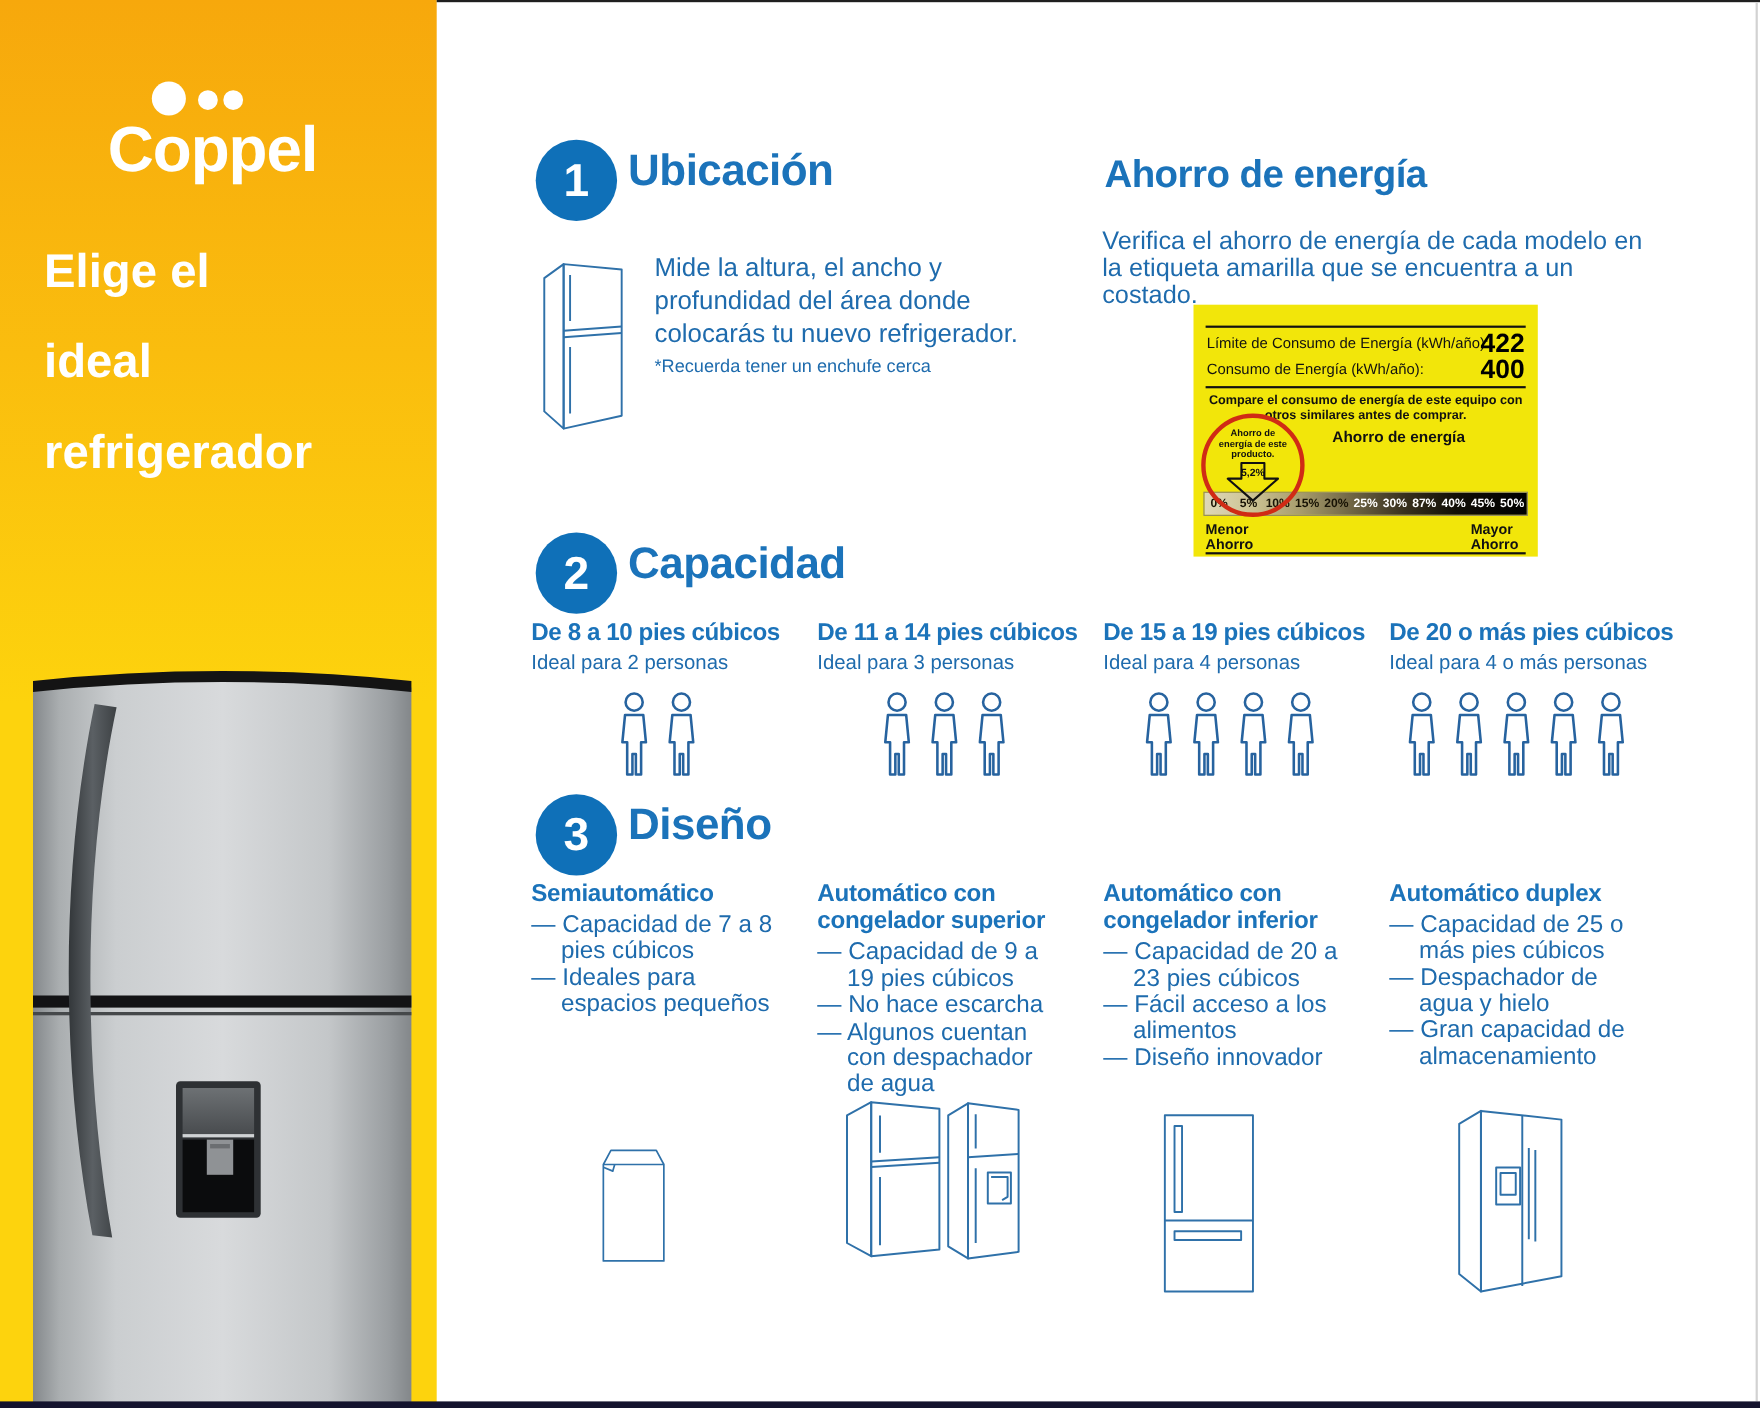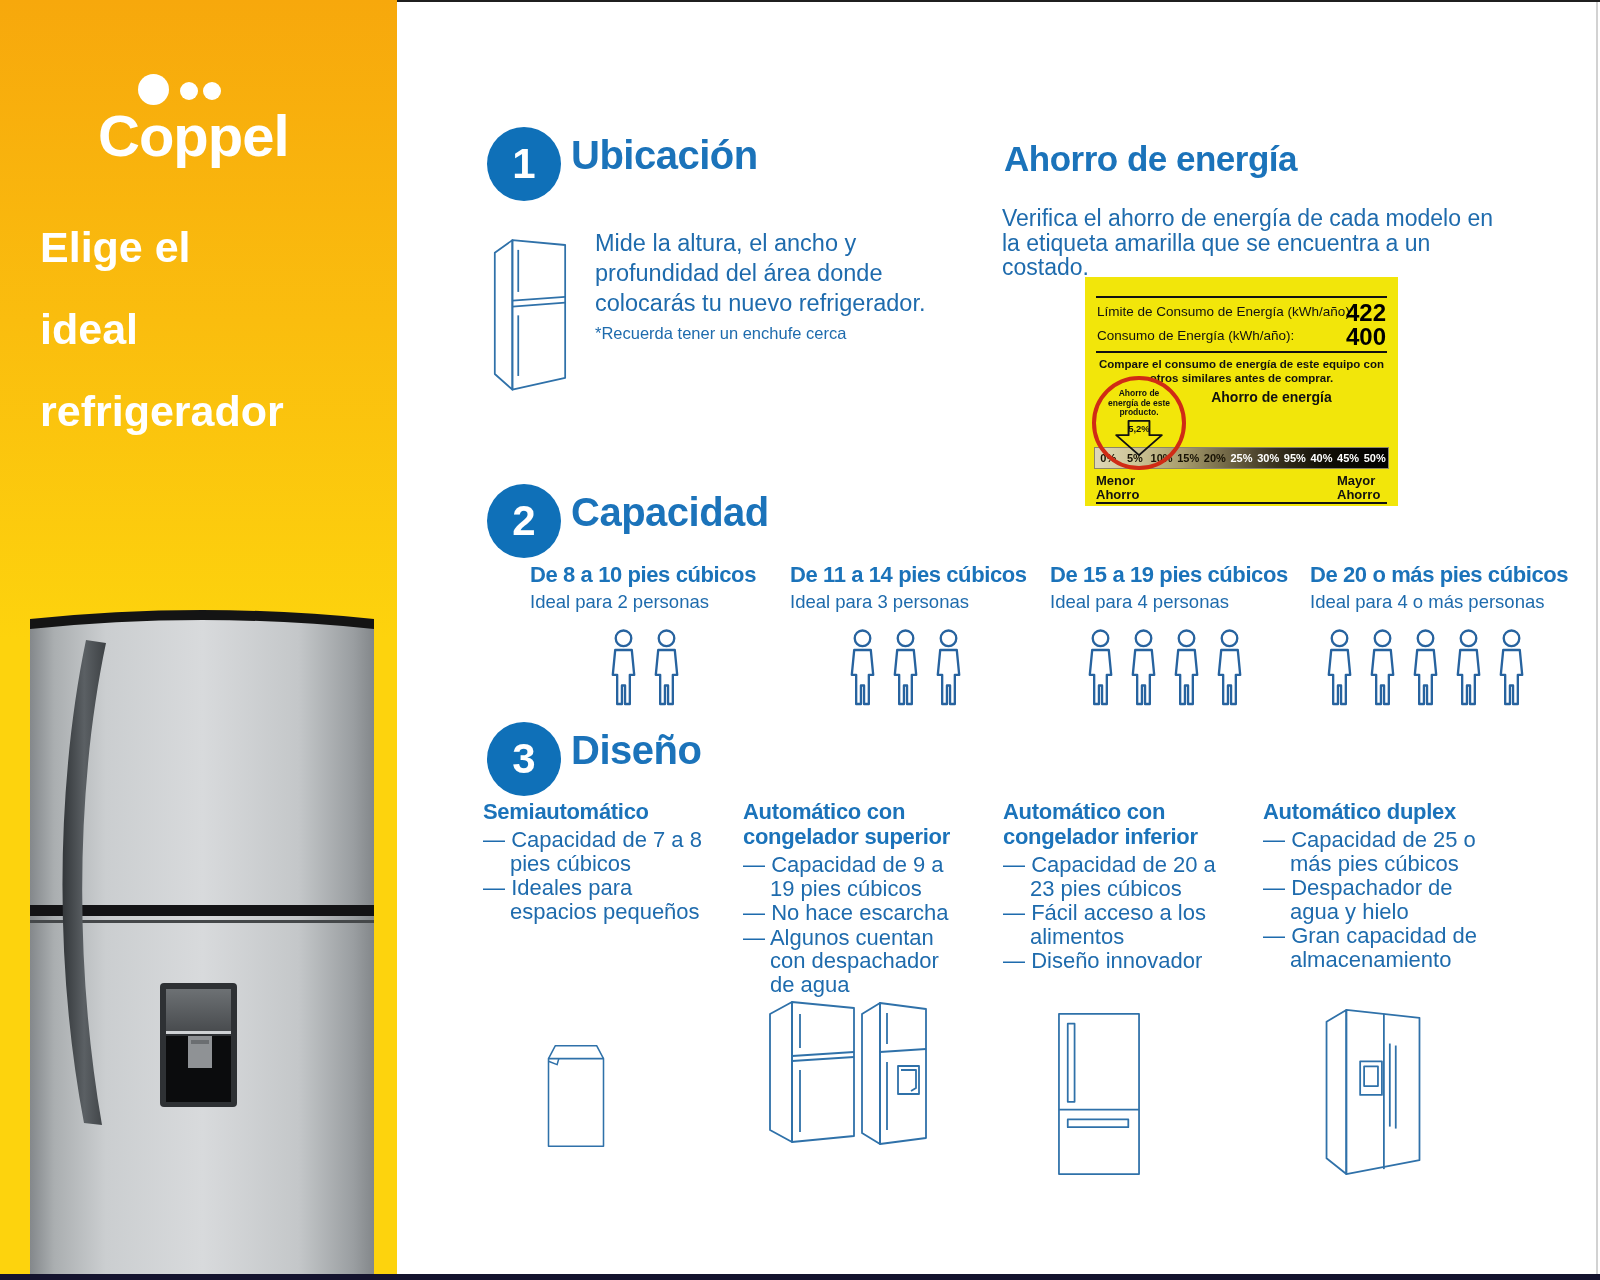--- a/index.html
+++ b/index.html
@@ -61,21 +61,21 @@
               border:1px solid #8c8668;box-sizing:border-box;
               background:linear-gradient(90deg,#ded7b8 0%,#cdc495 14%,#a79c6c 30%,#6e6444 46%,#38301e 62%,#120f06 78%,#000 100%);}
   .energy-bar .tick{flex:1;text-align:center;font-size:11px;font-weight:bold;line-height:20px;color:#171204;}
   .energy-bar .tick.light{color:#fff;}
   .lab-menor{position:absolute;left:11px;top:197px;width:50px;font-size:13px;font-weight:bold;line-height:14px;}
   .lab-mayor{position:absolute;right:11px;top:197px;width:50px;font-size:13px;font-weight:bold;line-height:14px;text-align:left;}
 
   
   .s2-circle{left:487px;top:484px;}
   .s2-title{left:571px;top:490px;}
-  .cap-row{position:absolute;left:483px;top:562px;display:grid;grid-template-columns:repeat(4,260px);margin-left:47px;}
+  .cap-row{position:absolute;left:483px;top:562px;display:grid;grid-template-columns:repeat(4,260px);}
   .cap-title{font-size:22px;font-weight:bold;color:var(--heading-blue,#1B73BA);white-space:nowrap;letter-spacing:-0.4px;}
   .cap-sub{font-size:18.5px;color:var(--body-blue,#1E6BAD);margin-top:3px;}
   .persons{display:flex;justify-content:center;gap:6px;margin-top:16px;width:230px;}
 
   
   .s3-circle{left:487px;top:722px;}
   .s3-title{left:571px;top:728px;}
   .des-row{position:absolute;left:483px;top:799px;display:grid;grid-template-columns:repeat(4,260px);}
   .des-col{position:relative;height:480px;width:222px;}
   .des-title{font-size:22px;font-weight:bold;color:var(--heading-blue,#1B73BA);line-height:25px;letter-spacing:-0.3px;}
@@ -183,21 +183,21 @@
       </svg>
     </div>
     <div class="energy-bar">
         <span class="tick">0%</span>
         <span class="tick">5%</span>
         <span class="tick">10%</span>
         <span class="tick">15%</span>
         <span class="tick">20%</span>
         <span class="tick light">25%</span>
         <span class="tick light">30%</span>
-        <span class="tick light">95%</span>
+        <span class="tick light">87%</span>
         <span class="tick light">40%</span>
         <span class="tick light">45%</span>
         <span class="tick light">50%</span>
       </div>
     <div class="lab-menor">Menor Ahorro</div>
     <div class="lab-mayor">Mayor Ahorro</div>
     <div class="lab-rule r3"></div>
   </div>
 
   <div class="num-circle s2-circle">2</div>

